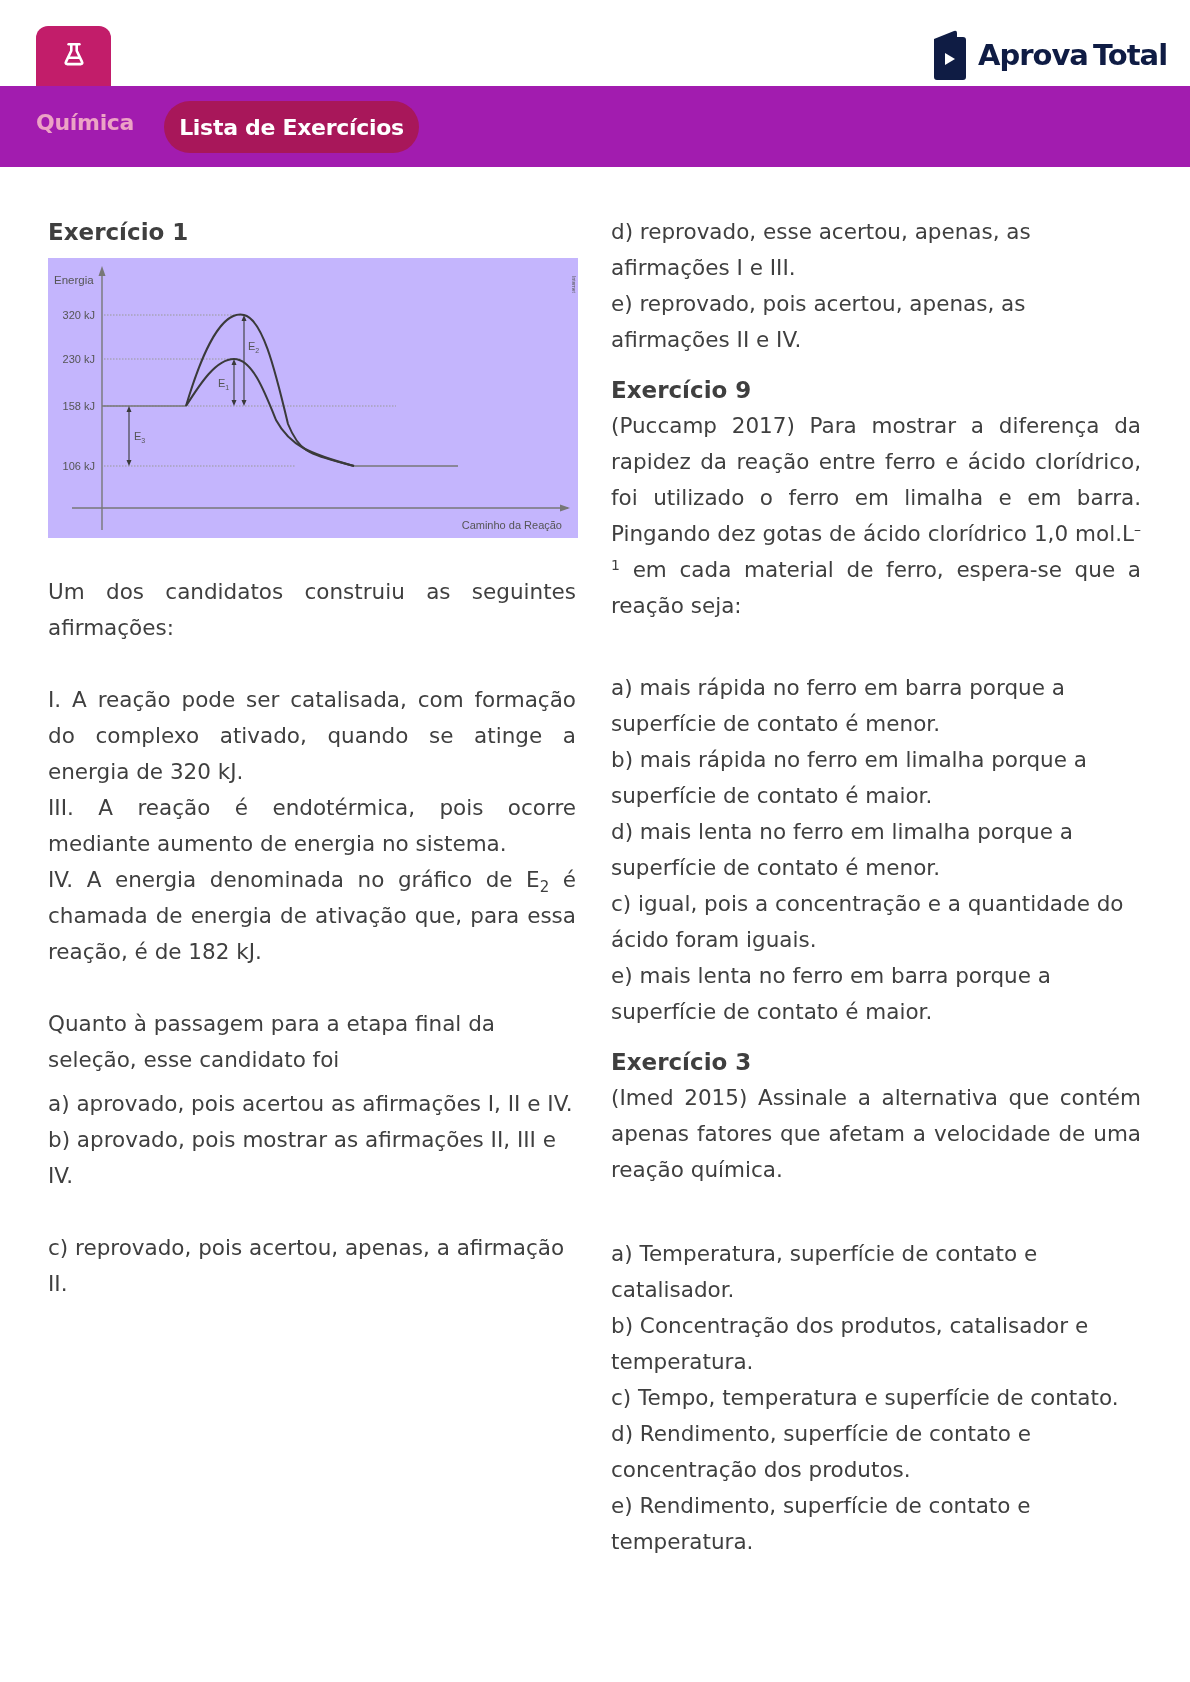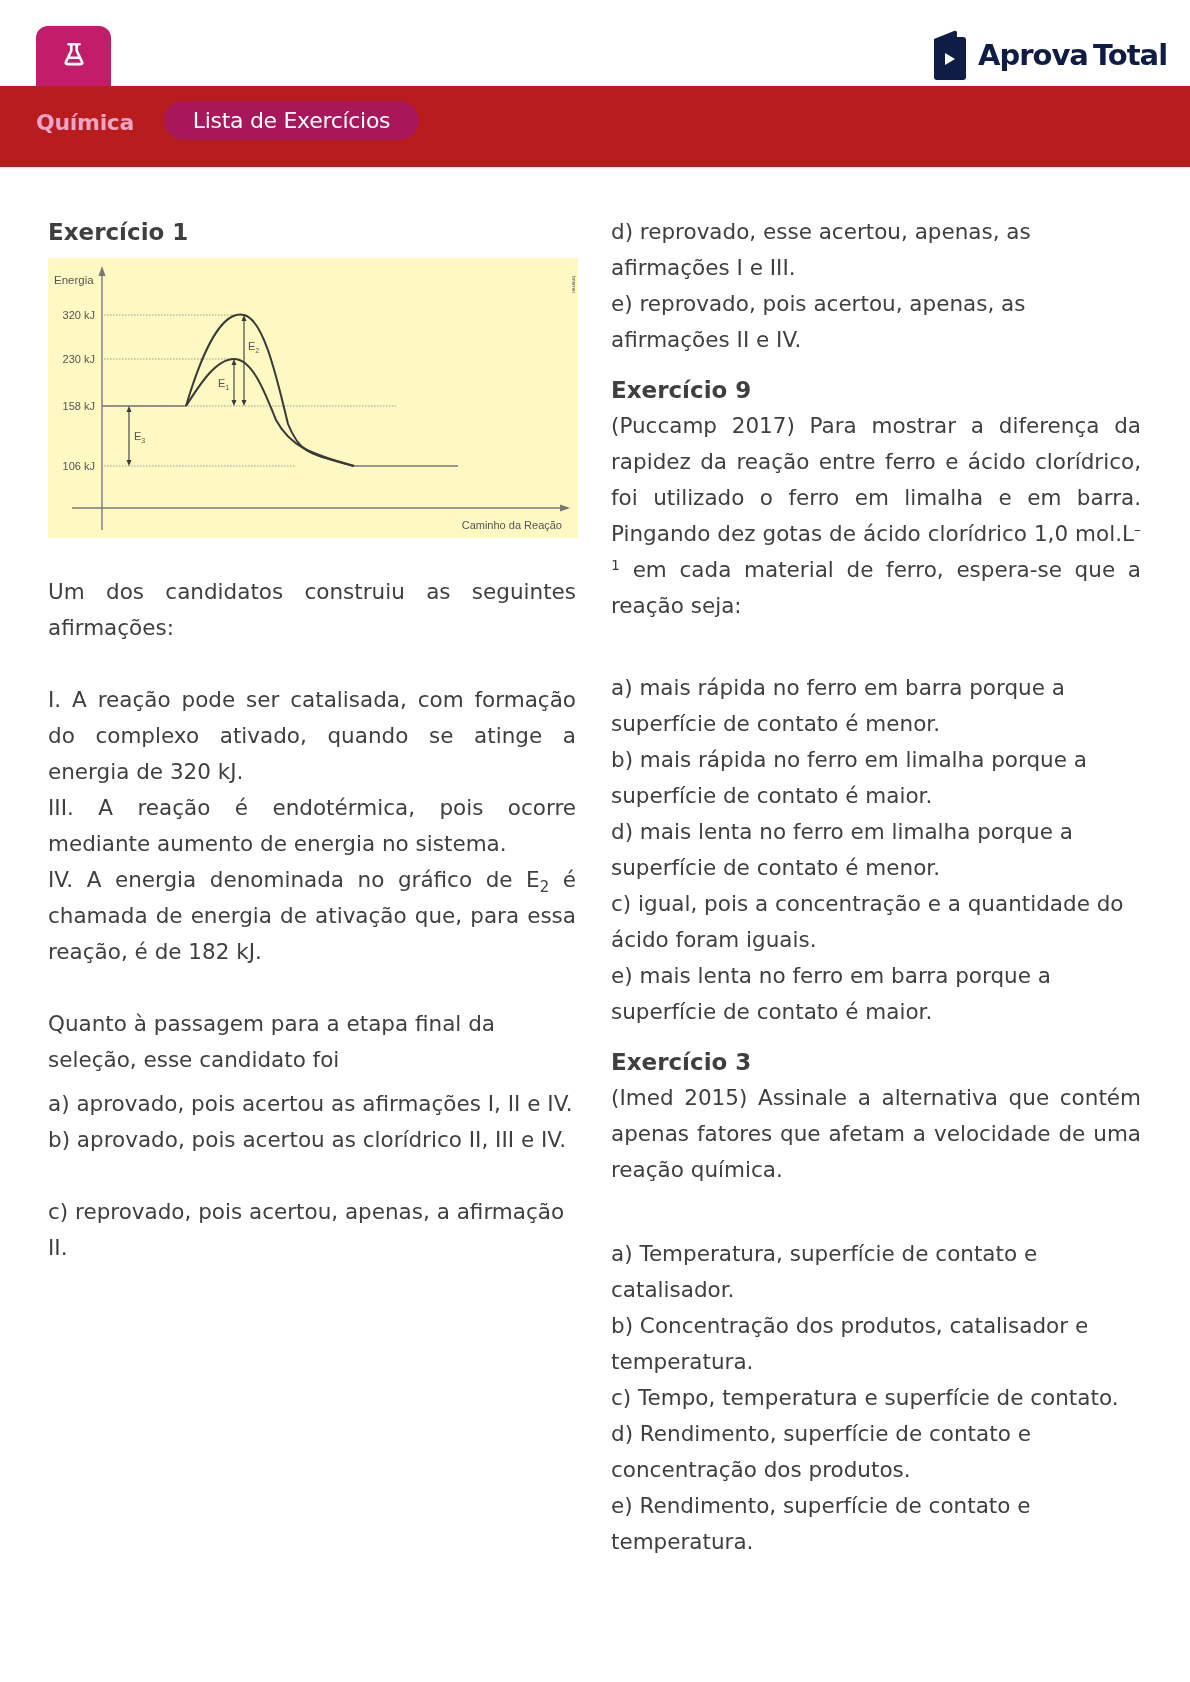--- a/index.html
+++ b/index.html
@@ -8,31 +8,31 @@
 
   
   .subject-tab {
     position: absolute; left: 36px; top: 26px; width: 75px; height: 62px;
     background: #c21d6a; border-radius: 12px 12px 0 0;
     display: flex; align-items: center; justify-content: center;
   }
   .subject-tab svg { width: 26px; height: 26px; margin-top: -6px; }
   .topbar {
     position: absolute; left: 0; top: 86px; width: 1190px; height: 81px;
-    background: #b91c1c;
+    background: #a21caf;
   }
   .crumb-subject {
     position: absolute; left: 36px; top: 24px; font-size: 22px; font-weight: bold;
     color: #eca3c5; font-family: "DejaVu Sans", sans-serif; letter-spacing: -0.3px;
   }
   .crumb-pill {
-    position: absolute; left: 164px; top: 15px; height: 39px; width: 255px;
+    position: absolute; left: 164px; top: 15px; height: 52px; width: 255px;
     background: #a8175a; border-radius: 26px;
     display: flex; align-items: center; justify-content: center;
-    font-size: 22px; font-weight: normal; color: #ffffff; letter-spacing: -0.3px;
+    font-size: 22px; font-weight: bold; color: #ffffff; letter-spacing: -0.3px;
   }
   .logo {
     position: absolute; left: 930px; top: 28px; height: 54px; display: flex; align-items: center; text-align: right;
   }
   .logo svg { width: 38px; height: 52px; }
   .logo-text {
     margin-left: 10px; font-size: 29px; font-weight: bold; color: #0f1c44;
     font-family: "DejaVu Sans", sans-serif; letter-spacing: -1px;
   }
   .logo-text .total { font-weight: bold; margin-left: 5px; }
@@ -44,21 +44,21 @@
   .ex-title { font-weight: bold; color: #3f3f3f; font-size: 23px; line-height: 36px; }
   .justify { text-align: justify; text-align-last: left; }
   .para { display: block; }
   .gap-sm { height: 8px; }
   .gap-md { height: 36px; }
   sub { font-size: 15px; vertical-align: -5px; line-height: 0; }
   sup { font-size: 14px; vertical-align: 7px; line-height: 0; }
   .math { font-family: "DejaVu Serif", serif; font-style: italic; }
 
   
-  .chart-wrap { margin-top: 8px; width: 530px; height: 280px; background: #fef9c3; }
+  .chart-wrap { margin-top: 8px; width: 530px; height: 280px; background: #c4b5fd; }
   .chart-wrap svg { width: 530px; height: 280px; display: block; }
   .chart-wrap text { font-family: "Liberation Sans", sans-serif; fill: #555; }
 </style>
 </head>
 <body>
 
 <div class="subject-tab">
   <svg viewBox="0 0 24 24" fill="none" stroke="#ffffff" stroke-width="2.4" stroke-linecap="round" stroke-linejoin="round">
     <path d="M7 3h10"></path>
     <path d="M9.5 3v6L4.5 19.5a1.2 1.2 0 0 0 1 1.8h13a1.2 1.2 0 0 0 1-1.8L14.5 9V3"></path>
@@ -119,21 +119,21 @@
   <div class="gap-md"></div>
   <div class="para justify">Um dos candidatos construiu as seguintes afirmações:</div>
   <div class="gap-md"></div>
   <div class="para justify">I. A reação pode ser catalisada, com formação do complexo ativado, quando se atinge a energia de 320 kJ.</div>
   <div class="para justify">III. A reação é endotérmica, pois ocorre mediante aumento de energia no sistema.</div>
   <div class="para justify"><span>IV. A energia denominada no gráfico de E</span><sub>2</sub><span> é chamada de energia de ativação que, para essa reação, é de 182 kJ.</span></div>
   <div class="gap-md"></div>
   <div class="para">Quanto à passagem para a etapa final da seleção, esse candidato foi</div>
   <div class="gap-sm"></div>
   <div class="para">a) aprovado, pois acertou as afirmações I, II e IV.</div>
-  <div class="para">b) aprovado, pois acertou as clorídrico II, III e IV.</div>
+  <div class="para">b) aprovado, pois mostrar as afirmações II, III e IV.</div>
   <div class="gap-md"></div>
   <div class="para">c) reprovado, pois acertou, apenas, a afirmação II.</div>
 </div>
 
 <div class="col col-right">
   <div class="para">d) reprovado, esse acertou, apenas, as afirmações I e III.</div>
   <div class="para">e) reprovado, pois acertou, apenas, as afirmações II e IV.</div>
   <div class="gap-sm" style="height:14px"></div>
 
   <div class="ex-title">Exercício 9</div>

